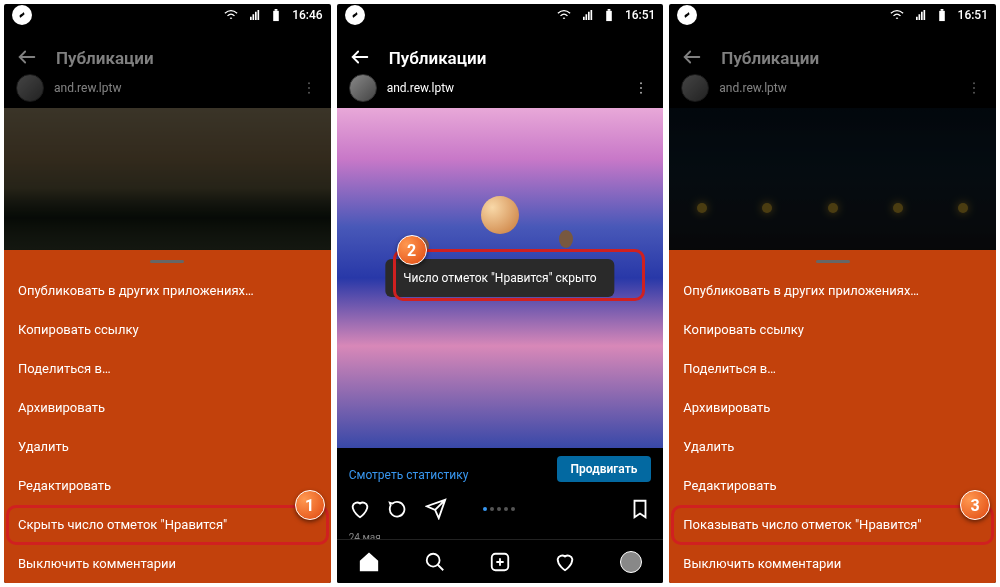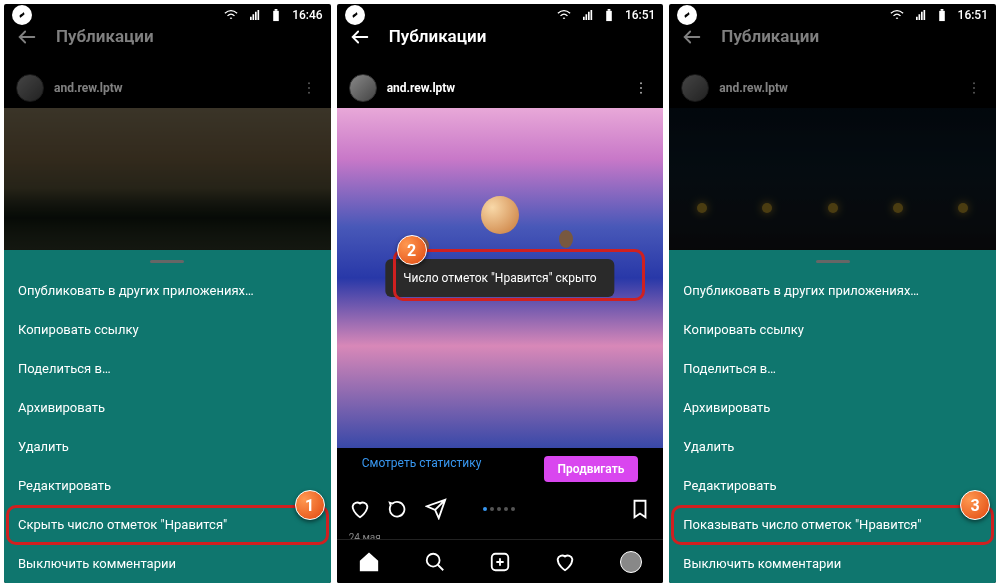--- a/index.html
+++ b/index.html
@@ -2,48 +2,48 @@
 <html><head>
 <meta charset="utf-8">
 <style>
 *{margin:0;padding:0;box-sizing:border-box;font-family:-apple-system,Roboto,Arial,sans-serif}
 body{background:#fff;display:flex;gap:6px;padding:4px}
 .phone{width:328px;height:579px;background:#000;position:relative;overflow:hidden;border-radius:2px}
 .statusbar{height:22px;display:flex;align-items:center;padding:0 8px;color:#fff;font-size:12px;font-weight:500}
 .sb-left{width:20px;height:20px;border-radius:50%;background:#fff;display:flex;align-items:center;justify-content:center}
 .sb-left svg{width:12px;height:12px}
 .sb-right{margin-left:auto;display:flex;align-items:center;gap:12px}
-.header{height:42px;display:flex;align-items:flex-start;padding:0 12px;color:#fff}
+.header{height:42px;display:flex;align-items:flex-end;padding:0 12px;color:#fff}
 .back-arrow{width:22px;height:22px;display:flex;align-items:center;justify-content:center;margin-right:18px}
 .header-title{font-size:17px;font-weight:600}
 .userbar{height:40px;display:flex;align-items:center;padding:0 12px;color:#fff}
 .avatar{width:28px;height:28px;border-radius:50%;background:linear-gradient(135deg,#888,#444);margin-right:10px;border:1px solid #333}
-.username{font-size:12px;font-weight:700}
+.username{font-size:12px;font-weight:400}
 .more-dots{margin-left:auto;width:20px;height:20px;display:flex;align-items:center;justify-content:center;color:#888}
 .image-area{width:100%;position:relative}
 .img1{height:200px;background:linear-gradient(180deg,#e8d0a0 0%,#c8a870 25%,#5a6a48 60%,#2a3020 100%);filter:brightness(0.5)}
 .img1::after{content:'';position:absolute;left:0;right:0;top:40%;height:30%;background:linear-gradient(180deg,transparent,#1a2818,transparent)}
 .img2{height:340px;background:linear-gradient(180deg,#e8a8d8 0%,#c878c8 15%,#4858b8 35%,#2838a8 50%,#d888b8 70%,#3848a8 100%)}
 .balloon{position:absolute;width:38px;height:48px;left:50%;top:26%;transform:translateX(-50%)}
 .balloon::before{content:'';position:absolute;width:38px;height:38px;border-radius:50%;background:radial-gradient(circle at 30% 30%,#f8d8a8,#c87838)}
 .balloon-s{position:absolute;width:14px;height:18px;border-radius:50%}
 .bs1{left:24%;top:38%;background:#885848}
 .bs2{left:68%;top:36%;background:#785840}
 .img3{height:200px;background:linear-gradient(180deg,#081828 0%,#102838 30%,#182028 60%,#100800 100%);filter:brightness(0.6)}
 .lights{position:absolute;top:30%;left:0;right:0;height:40%;display:flex;justify-content:space-around;align-items:center}
 .light{width:10px;height:10px;border-radius:50%;background:#f8c838;box-shadow:0 0 8px #f8c838}
-.sheet{position:absolute;bottom:0;left:0;right:0;background:#0f766e;padding:10px 0 0 0}
+.sheet{position:absolute;bottom:0;left:0;right:0;background:#c2410c;padding:10px 0 0 0}
 .handle{width:34px;height:3px;background:#666;border-radius:2px;margin:0 auto 8px}
 .menu-item{padding:12px 14px;color:#fff;font-size:13px}
 .highlight-box{position:absolute;border:3px solid #d02020;border-radius:10px;pointer-events:none}
 .badge{position:absolute;width:30px;height:30px;border-radius:50%;background:radial-gradient(circle at 30% 30%,#ff9850,#e04810);color:#fff;font-weight:700;font-size:16px;display:flex;align-items:center;justify-content:center;border:1px solid #fff;box-shadow:0 2px 4px rgba(0,0,0,0.5)}
 .toast{position:absolute;left:50%;top:44%;transform:translateX(-50%);background:#2a2a2a;color:#fff;padding:12px 18px;border-radius:6px;font-size:12px;white-space:nowrap}
-.stats-row{display:flex;align-items:flex-start;padding:8px 25px;font-size:12px}
+.stats-row{display:flex;align-items:flex-end;padding:8px 12px;font-size:12px}
 .stats-link{color:#3897f0}
-.promote-btn{margin-left:auto;background:#d946ef;color:#fff;padding:6px 14px;border-radius:4px;font-size:12px;font-weight:600}
+.promote-btn{margin-left:auto;background:#0369a1;color:#fff;padding:6px 14px;border-radius:4px;font-size:12px;font-weight:600}
 .action-row{display:flex;align-items:center;padding:8px 12px;gap:16px}
 .action-row svg{width:22px;height:22px;stroke:#fff;fill:none;stroke-width:2}
 .bookmark{margin-left:auto}
 .dots-ind{margin-left:20px;display:flex;gap:3px}
 .dot{width:4px;height:4px;border-radius:50%;background:#555}
 .dot.active{background:#3897f0}
 .date{color:#888;font-size:10px;padding:4px 12px}
 .bottom-nav{position:absolute;bottom:0;left:0;right:0;height:44px;background:#000;border-top:1px solid #222;display:flex;justify-content:space-around;align-items:center}
 .bottom-nav svg{width:22px;height:22px;stroke:#fff;fill:none;stroke-width:2}
 .nav-avatar{width:22px;height:22px;border-radius:50%;background:#888;border:1px solid #fff}

